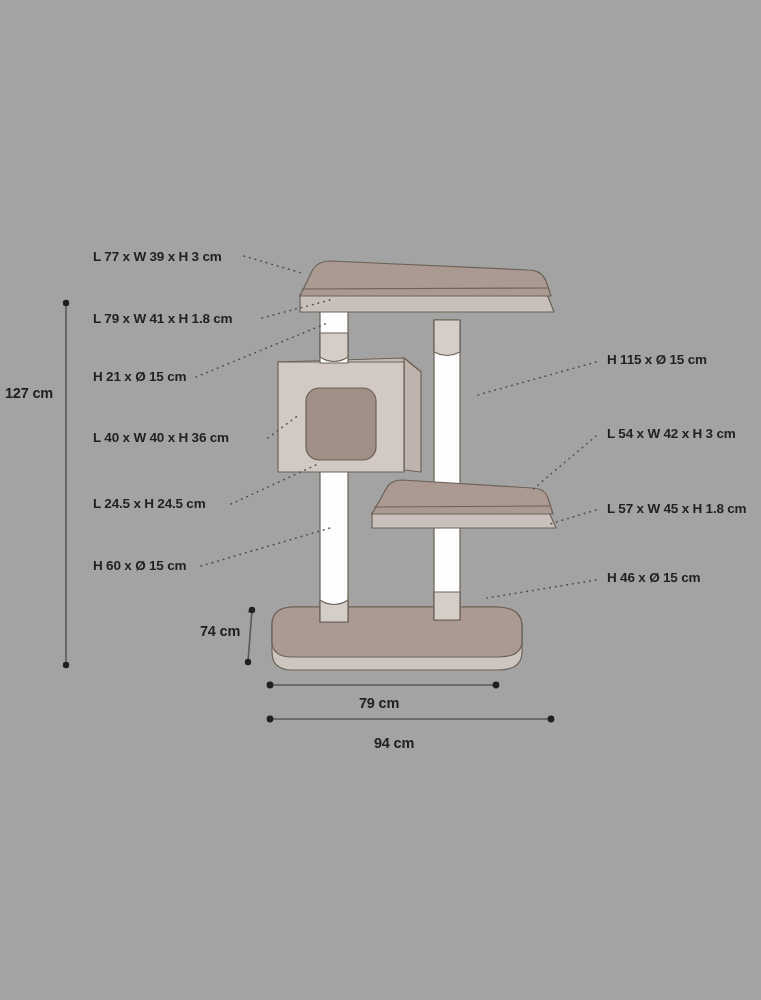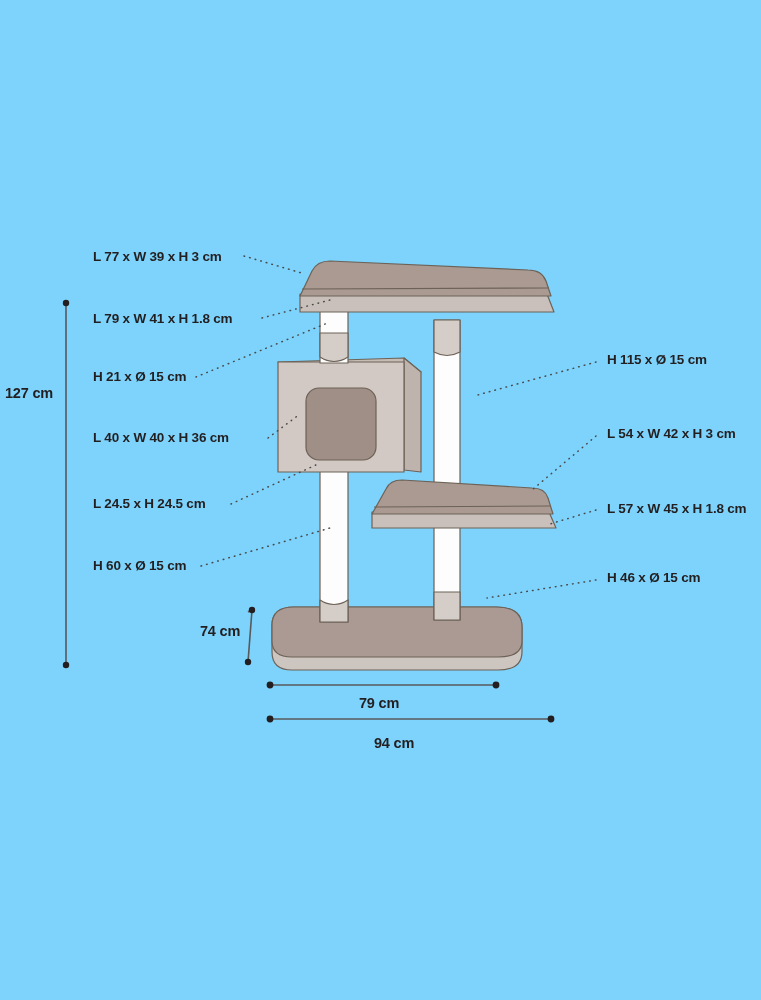--- a/index.html
+++ b/index.html
@@ -7,21 +7,21 @@
     padding: 0;
     background: #ffffff;
   }
   body {
     font-family: "Liberation Sans", "DejaVu Sans", sans-serif;
   }
   #page {
     position: relative;
     width: 761px;
     height: 1000px;
-    background: #7dd3fc;
+    background: #a3a3a3;
     overflow: hidden;
   }
   #diagram-svg {
     position: absolute;
     left: 0;
     top: 0;
     width: 761px;
     height: 1000px;
   }
   .dim-label {

